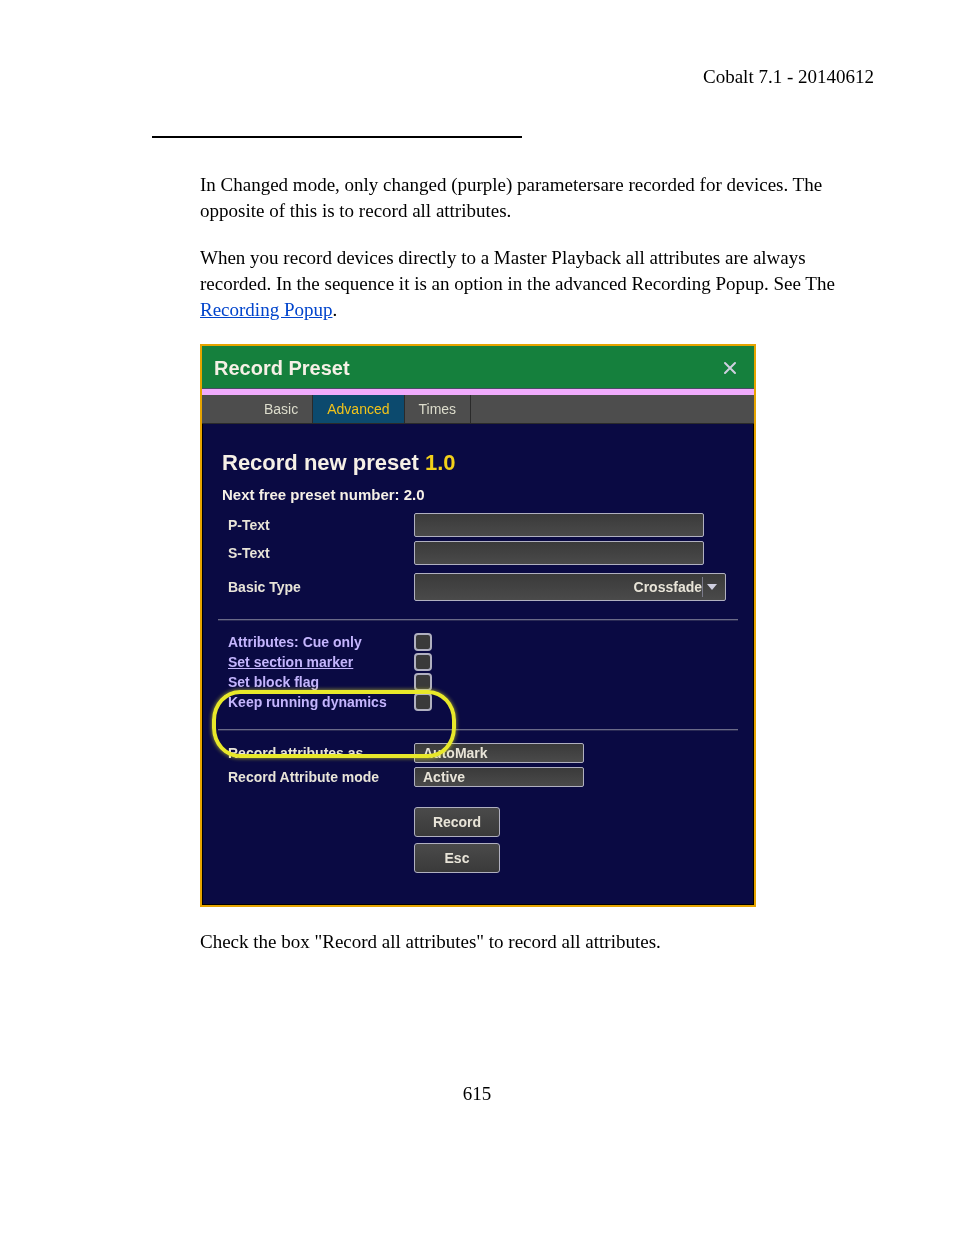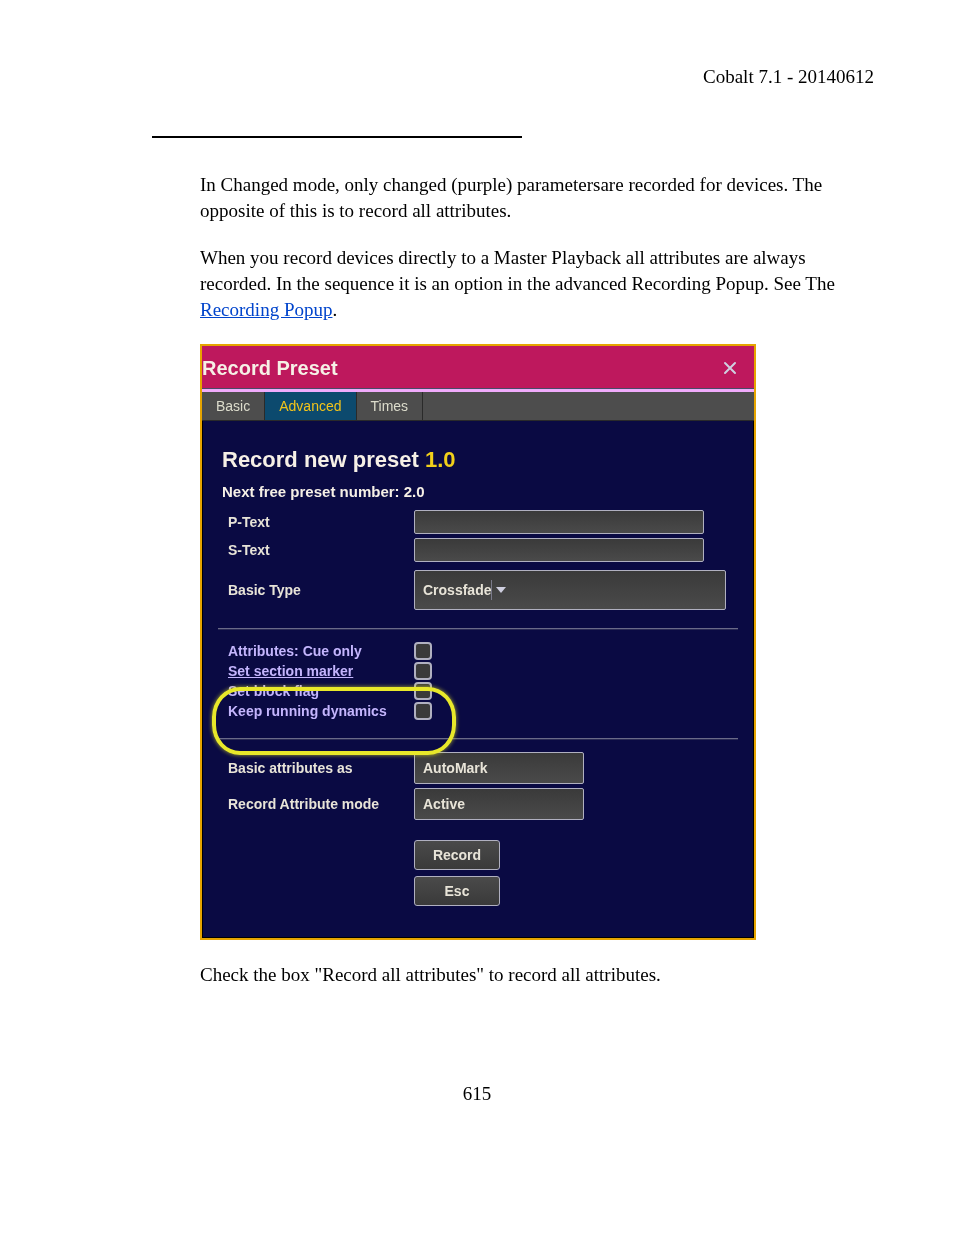--- a/index.html
+++ b/index.html
@@ -48,43 +48,44 @@
     font-family: Verdana, Geneva, sans-serif;
     box-shadow: 0 0 0 1px #000 inset;
     position: relative;
     box-sizing: border-box;
     padding-bottom: 26px;
   }
   .dialog .titlebar {
     display: flex;
     align-items: center;
     justify-content: space-between;
-    padding: 10px 12px 8px 0;
+    padding: 10px 12px 8px 12px;
     border-bottom: 1px solid #4a4a66;
-    background: #be185d;
+    background: #15803d;
   }
   .dialog .title {
     font-size: 20px;
     font-weight: bold;
     color: #f6f0e6;
   }
   .dialog .close {
     width: 24px;
     height: 24px;
     display: flex;
     align-items: center;
     justify-content: center;
     color: #cfcfe0;
     font-size: 18px;
   }
   .tabbar {
     display: flex;
     background: #4d4d4d;
-    border-top: 3px solid #f0abfc;
+    border-top: 6px solid #f0abfc;
     border-bottom: 1px solid #2a2a2a;
+    padding-left: 48px;
   }
   .tab {
     padding: 6px 14px;
     font-size: 14px;
     color: #dcdccc;
     border-right: 1px solid #2a2a2a;
     background: #4d4d4d;
   }
   .tab.selected {
     color: #f2c31a;
@@ -125,27 +126,27 @@
   .textbox {
     flex: 0 0 290px;
     height: 24px;
     border: 1px solid #b0b0c0;
     border-radius: 2px;
     background: linear-gradient(#3a3a3a, #4a4a4a);
     box-sizing: border-box;
   }
   .select {
     flex: 0 0 312px;
-    height: 40px;
+    height: 28px;
     border: 1px solid #b0b0c0;
     border-radius: 2px;
     background: linear-gradient(#3a3a3a, #4a4a4a);
     display: flex;
     align-items: center;
-    justify-content: flex-start;
+    justify-content: flex-end;
     padding: 0 4px 0 8px;
     font-size: 14px;
     font-weight: bold;
     color: #e8e4d8;
     box-sizing: border-box;
   }
   .select .caret {
     width: 18px;
     height: 20px;
     border-left: 1px solid #7a7a8a;
@@ -176,21 +177,21 @@
   .checkbox {
     width: 18px;
     height: 18px;
     border: 2px solid #b0b0c0;
     border-radius: 4px;
     background: #3a3a3a;
     box-sizing: border-box;
   }
   .select-small {
     flex: 0 0 170px;
-    height: 32px;
+    height: 20px;
     border: 1px solid #b0b0c0;
     border-radius: 2px;
     background: linear-gradient(#3a3a3a, #4a4a4a);
     display: flex;
     align-items: center;
     padding: 0 8px;
     font-size: 14px;
     font-weight: bold;
     color: #e8e4d8;
     box-sizing: border-box;
@@ -321,21 +322,21 @@
         <div class="checkbox"></div>
       </div>
       <div class="check-row">
         <span class="label">Keep running dynamics</span>
         <div class="checkbox"></div>
       </div>
 
       <div class="divider"></div>
 
       <div class="form-row">
-        <span class="label">Basic attributes as</span>
+        <span class="label">Record attributes as</span>
         <div class="select-small">
           <span>AutoMark</span>
         </div>
       </div>
       <div class="form-row">
         <span class="label">Record Attribute mode</span>
         <div class="select-small">
           <span>Active</span>
         </div>
       </div>

